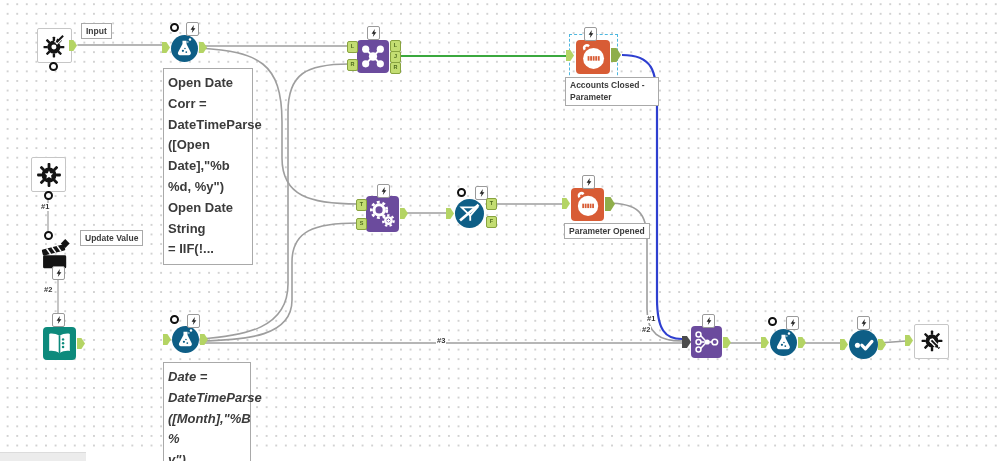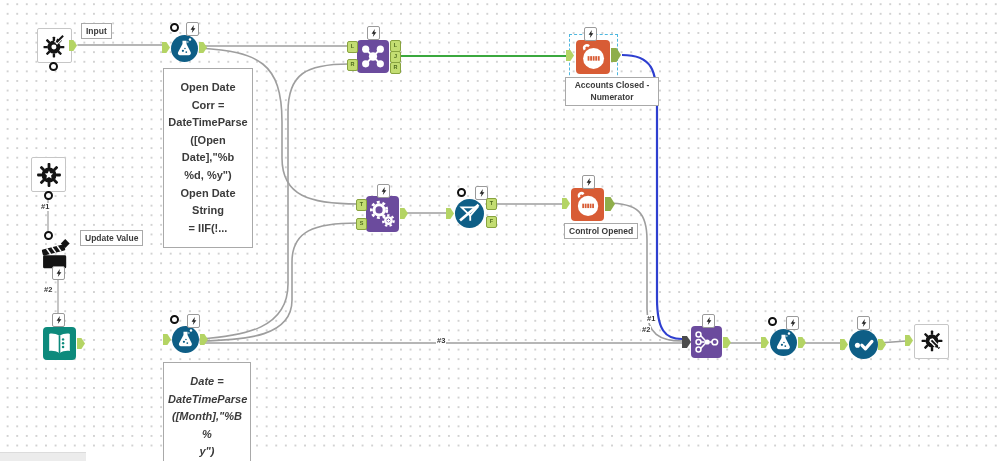--- a/index.html
+++ b/index.html
@@ -1,32 +1,32 @@
 <!DOCTYPE html>
 <html><head>
 <meta charset="utf-8">
 <style>
   html,body{margin:0;padding:0;}
   body{width:999px;height:461px;overflow:hidden;font-family:"Liberation Sans",sans-serif;}
   .canvas{position:relative;width:999px;height:454px;background:#ffffff;
     background-image:radial-gradient(#d2d2d2 1px, transparent 1.1px);
-    background-size:9.6px 9.6px;background-position:22px 9px;text-align:center;}
+    background-size:9.6px 9.6px;background-position:22px 9px;}
   .wires{position:absolute;left:0;top:0;width:999px;height:461px;pointer-events:none;}
   .abs{position:absolute;}
   .sq-tool{position:absolute;width:32px;height:32px;border-radius:4px;}
   .circle-tool{position:absolute;width:27px;height:27px;border-radius:50%;}
   .white-box{position:absolute;width:33px;height:33px;background:#fff;border:1px solid #c6c6c6;border-radius:2px;display:flex;align-items:center;justify-content:center;}
   .purple{background:#6b4b9d;}
   .orange{background:#d85c35;}
   .teal{background:#0d8a7c;}
   .blue{background:#0e5e86;}
   .nlabel{position:absolute;background:#fff;border:1px solid #a9a9a9;padding:1px 4px;
     font-size:8.5px;font-weight:600;color:#3b3b3b;white-space:pre-line;line-height:1.45;}
-  .annotation{position:absolute;background:#fff;border:1px solid #a9a9a9;padding:10px 4px;
-    font-size:11px;font-weight:600;color:#3b3b3b;white-space:pre-line;line-height:1.6;}
+  .annotation{position:absolute;background:#fff;border:1px solid #a9a9a9;padding:4px 4px;
+    font-size:13px;font-weight:600;color:#3b3b3b;white-space:pre-line;line-height:1.6;}
   .anchor{position:absolute;width:9px;height:10px;background:#c3dd72;border:1px solid #88a33f;border-radius:2px;
     font-size:5.5px;font-weight:bold;color:#4e6b1e;display:flex;align-items:center;justify-content:center;line-height:1;}
   .anchor-arrow{position:absolute;width:8px;height:11px;background:#b4d464;
     clip-path:polygon(0 0,55% 0,100% 50%,55% 100%,0 100%);}
   .anchor-arrow.big{width:10px;height:14px;background:#8fae4a;}
   .anchor-arrow.dark{background:#4b4b4b;}
   .badge-bolt{position:absolute;width:11px;height:12px;background:#fff;border:1px solid #9a9a9a;border-radius:2px;
     display:flex;align-items:center;justify-content:center;}
   .badge-dot{position:absolute;width:5px;height:5px;background:#fff;border:2.2px solid #101010;border-radius:50%;}
   .conn-label{position:absolute;background:#fff;padding:0 1px;font-size:7.5px;font-weight:600;color:#333;line-height:1;}
@@ -295,21 +295,21 @@
     </svg>
   </div>
   <div class="anchor-arrow" style="left:566px;top:50px;"></div>
   <div class="anchor-arrow big" style="left:611px;top:48px;"></div>
   <div class="badge-bolt" style="left:584px;top:27px;">
     <svg width="8" height="10" viewBox="0 0 10 12">
         <path d="M6 1 L2 7 H4.5 L3.5 11 L8 5 H5.5 Z" fill="#222"></path>
       </svg>
   </div>
   <div class="nlabel" style="left:565px;top:77px;width:84px;">Accounts Closed -
-Numerator</div>
+Parameter</div>
 
   <div class="sq-tool orange" style="left:571px;top:188px;width:33px;height:33px;">
     <svg class="icon-svg" width="33" height="33" viewBox="0 0 24 24">
       <circle cx="12.4" cy="13" r="7.4" fill="#fff"></circle>
       <path d="M6.2 6.8 C4.6 4.6 7.4 2.8 9.2 4.4" stroke="#fff" stroke-width="1.8" fill="none"></path>
       <g fill="#d85c35">
         <rect x="8.2" y="11.4" width="1.3" height="3.2"></rect>
           <rect x="10" y="11.4" width="1.3" height="3.2"></rect>
         <rect x="11.8" y="11.4" width="1.3" height="3.2"></rect>
           <rect x="13.6" y="11.4" width="1.3" height="3.2"></rect>
@@ -317,21 +317,21 @@
       </g>
     </svg>
   </div>
   <div class="anchor-arrow" style="left:562px;top:198px;"></div>
   <div class="anchor-arrow big" style="left:605px;top:197px;"></div>
   <div class="badge-bolt" style="left:582px;top:175px;">
     <svg width="8" height="10" viewBox="0 0 10 12">
         <path d="M6 1 L2 7 H4.5 L3.5 11 L8 5 H5.5 Z" fill="#222"></path>
       </svg>
   </div>
-  <div class="nlabel" style="left:564px;top:223px;">Control Opened</div>
+  <div class="nlabel" style="left:564px;top:223px;">Parameter Opened</div>
 
   <div class="sq-tool purple" style="left:691px;top:326px;width:31px;height:32px;">
     <svg class="icon-svg" width="31" height="32" viewBox="0 0 24 24">
       <g stroke="#fff" stroke-width="1.2" fill="none">
         <circle cx="5.8" cy="6.2" r="1.9"></circle>
           <circle cx="5.8" cy="12" r="1.9"></circle>
           <circle cx="5.8" cy="17.8" r="1.9"></circle>
         <line x1="7.4" y1="7" x2="11.2" y2="11"></line>
           <line x1="7.8" y1="12" x2="10.6" y2="12"></line>
           <line x1="7.4" y1="17" x2="11.2" y2="13"></line>

